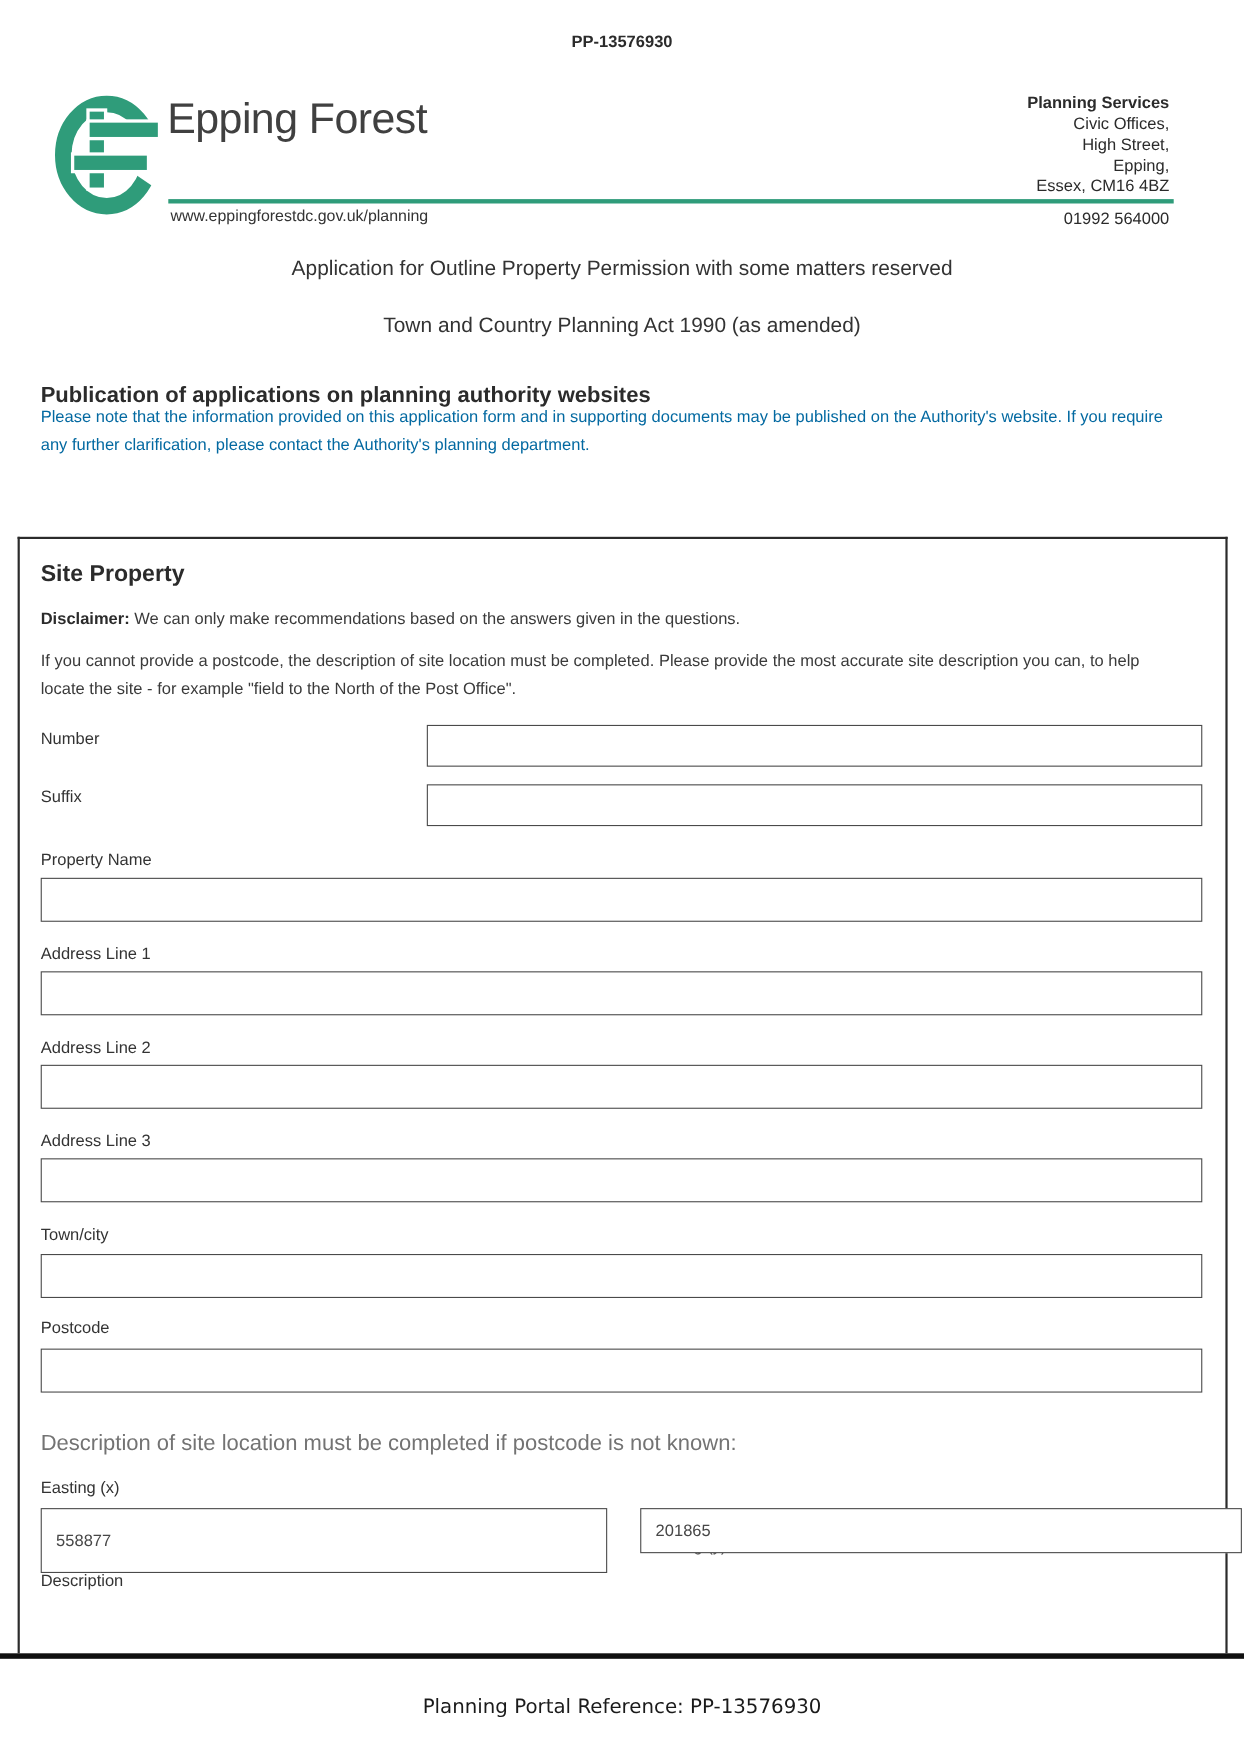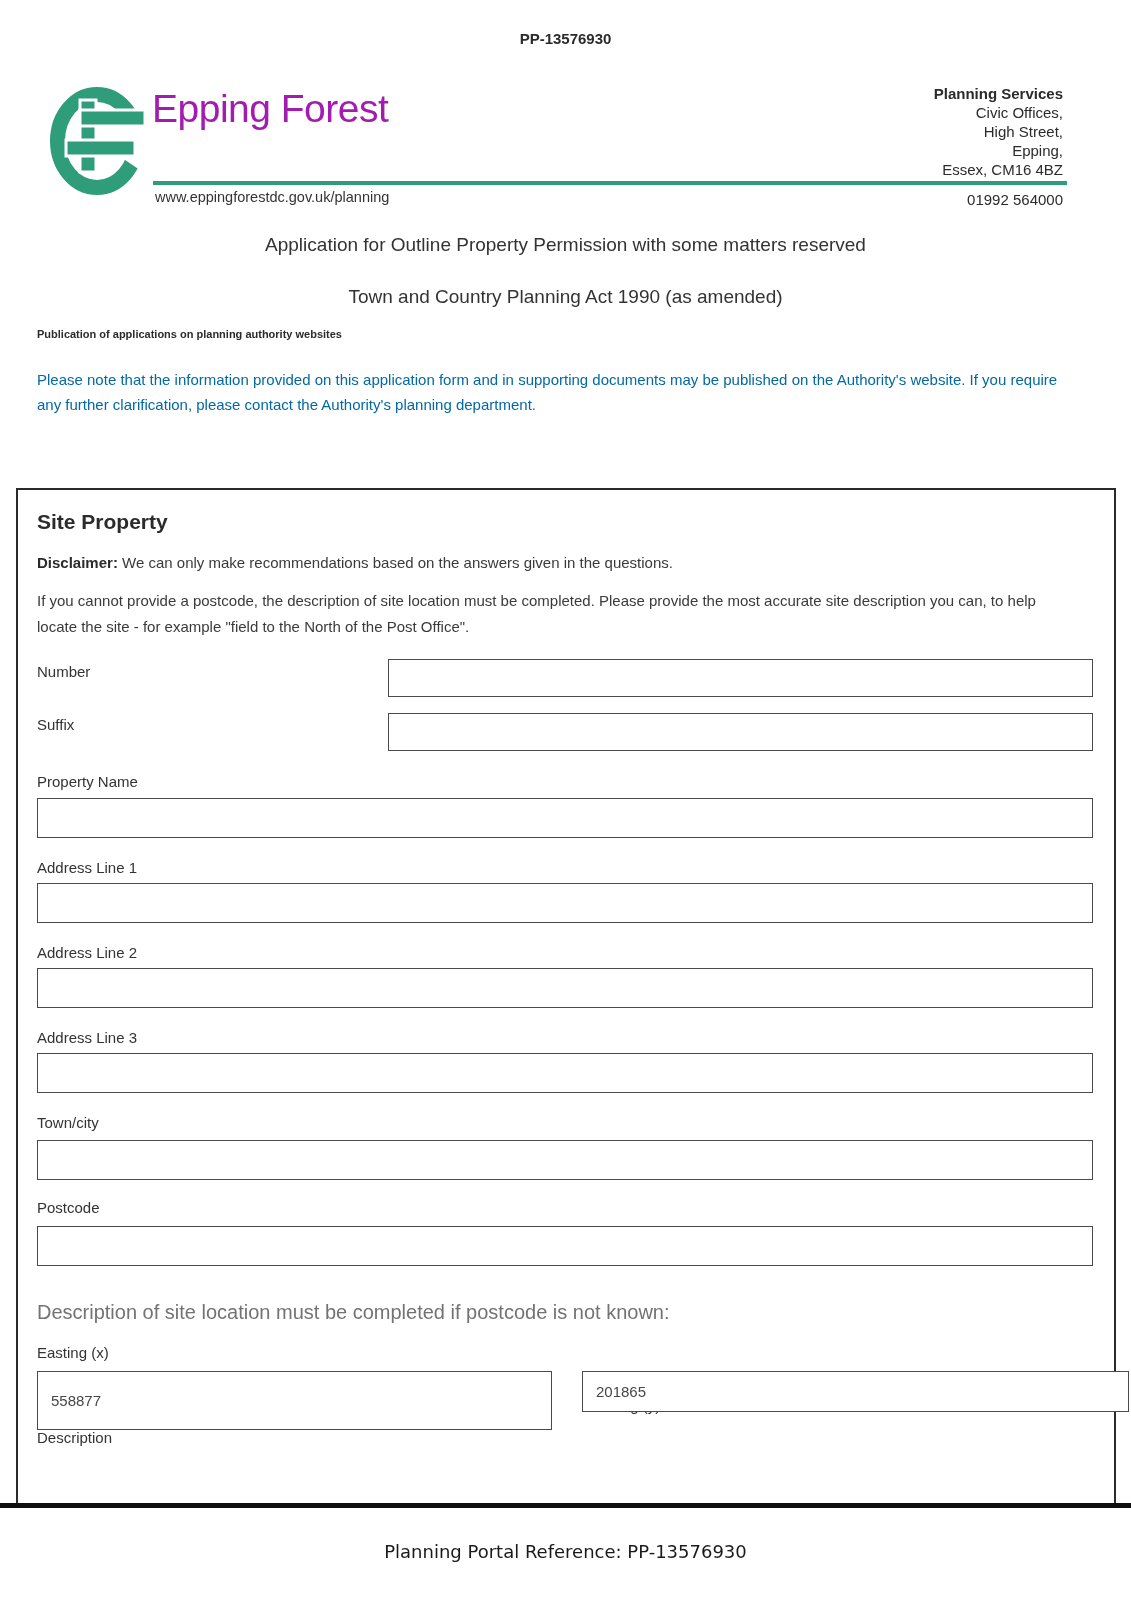--- a/index.html
+++ b/index.html
@@ -4,30 +4,30 @@
 <style>
   html,body{margin:0;padding:0;}
   body{
     width:1131px;height:1600px;position:relative;background:#ffffff;
     font-family:"Liberation Sans", sans-serif;color:#333;overflow:hidden;
   }
   .abs{position:absolute;}
   .center{left:0;width:1131px;text-align:center;}
   
   .pp-ref{top:30px;font-size:15px;font-weight:bold;color:#2b2b2b;}
-  .council-name{left:152px;top:88px;font-size:39px;line-height:42px;color:#a21caf;letter-spacing:-0.5px;}
+  .council-name{left:152px;top:88px;font-size:39px;line-height:42px;color:#404040;letter-spacing:-0.5px;}
   .ha-block{right:68px;top:84px;text-align:right;font-size:15px;line-height:19px;color:#2b2b2b;}
   .ha-block .dept{font-weight:bold;}
   .green-rule{left:153px;top:181px;width:914px;height:4px;background:var(--green);}
   .website{left:155px;top:189px;font-size:14.5px;color:#333;}
   .phone{right:68px;top:191px;font-size:15px;color:#2b2b2b;}
   
   .title1{top:234px;font-size:19px;color:#333;}
   .title2{top:286px;font-size:19px;color:#333;}
-  .pub-heading{left:37px;top:328px;font-size:11px;font-weight:bold;color:#2b2b2b;}
+  .pub-heading{left:37px;top:348px;font-size:20px;font-weight:bold;color:#2b2b2b;}
   .pub-body{left:37px;top:367px;width:1040px;font-size:15px;line-height:25px;color:#0369a1;}
   
   .sl-box{left:16px;top:488px;width:1100px;height:1015px;box-sizing:border-box;
           border:2.5px solid #2b2b2b;border-bottom:none;background:#fff;}
   .sl-heading{left:37px;top:510px;font-size:21px;font-weight:bold;color:#2b2b2b;}
   .disclaimer{left:37px;top:554px;font-size:15px;color:#3a3a3a;}
   .disclaimer .b{font-weight:bold;color:#2b2b2b;}
   .intro{left:37px;top:588px;width:1030px;font-size:15px;line-height:25.5px;color:#3a3a3a;}
   .f-label{font-size:15px;color:#333;}
   .f-input{box-sizing:border-box;background:#fff;border:1.5px solid #4a4a4a;

